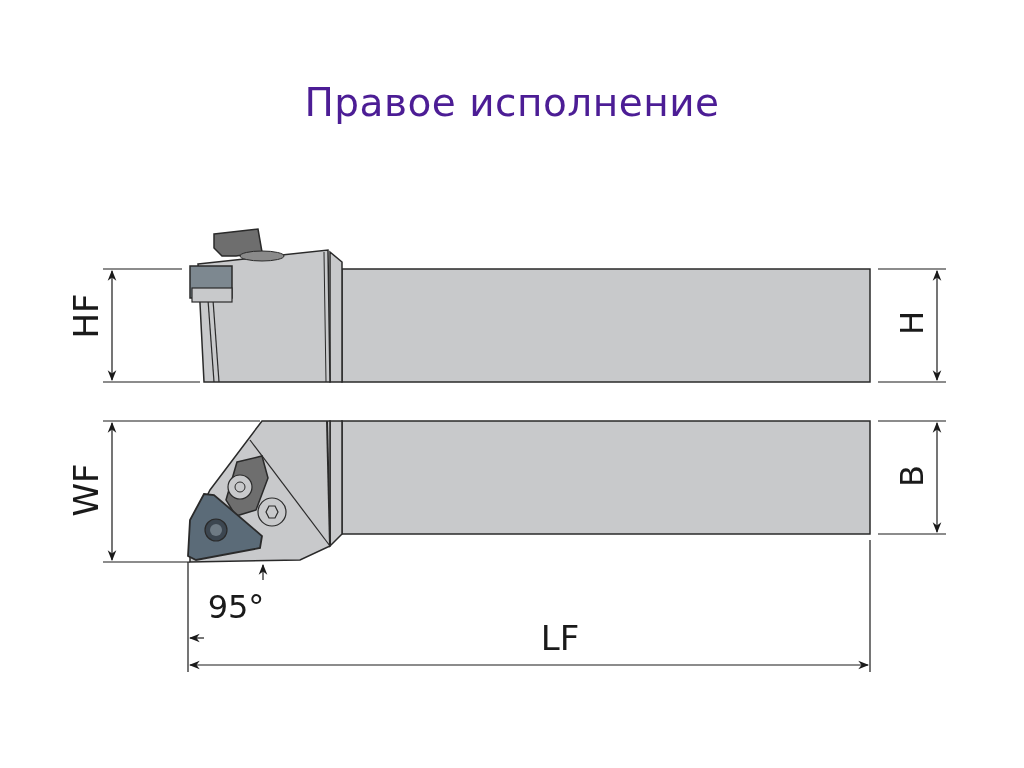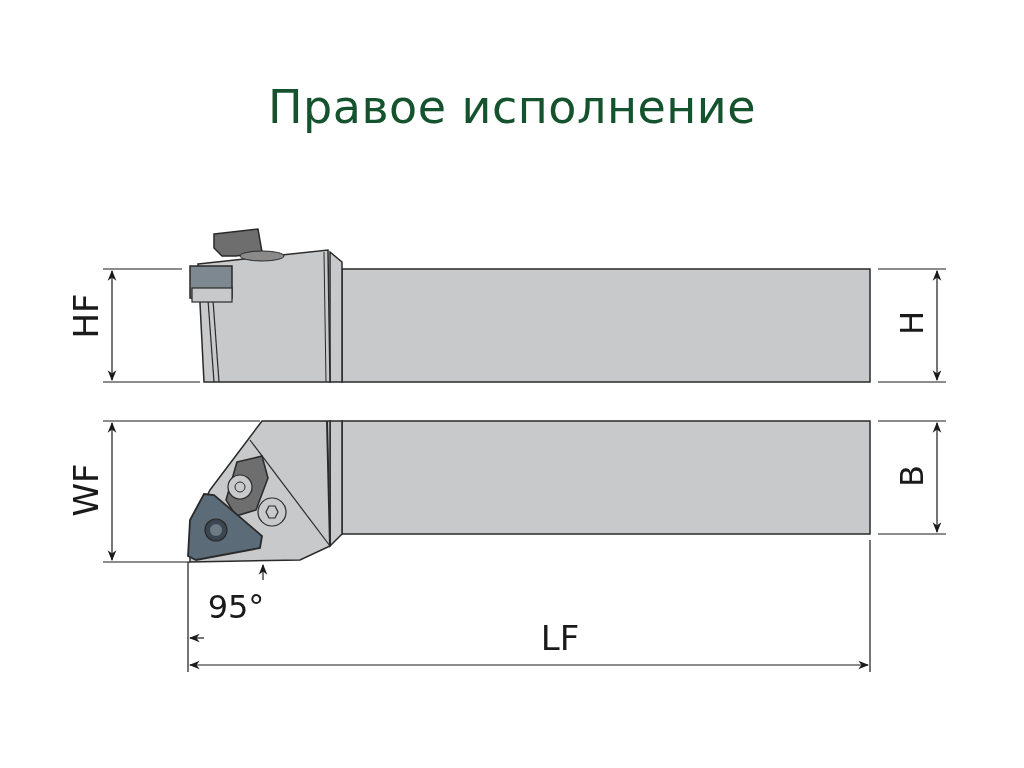--- a/index.html
+++ b/index.html
@@ -1,17 +1,17 @@
 <!DOCTYPE html>
 <html><head>
   <meta charset="utf-8">
   <style>
     html, body { margin: 0; padding: 0; background: #ffffff; }
     body { width: 1024px; height: 768px; position: relative; overflow: hidden; font-family: "DejaVu Sans", sans-serif; }
-    #title { position: absolute; left: 0; width: 1024px; top: 80px; text-align: center; font-size: 46px; color: #14532d; font-weight: normal; letter-spacing: 0.5px; }
+    #title { position: absolute; left: 0; width: 1024px; top: 80px; text-align: center; font-size: 39px; color: #4c1d95; font-weight: normal; letter-spacing: 0.5px; }
     svg { position: absolute; left: 0; top: 0; }
     .lbl { font-family: "DejaVu Sans", sans-serif; fill: #1a1a1a; }
   </style>
 </head>
 <body>
 
 <div id="title">Правое исполнение</div>
 
 <svg width="1024" height="768" viewBox="0 0 1024 768">
   <defs>

